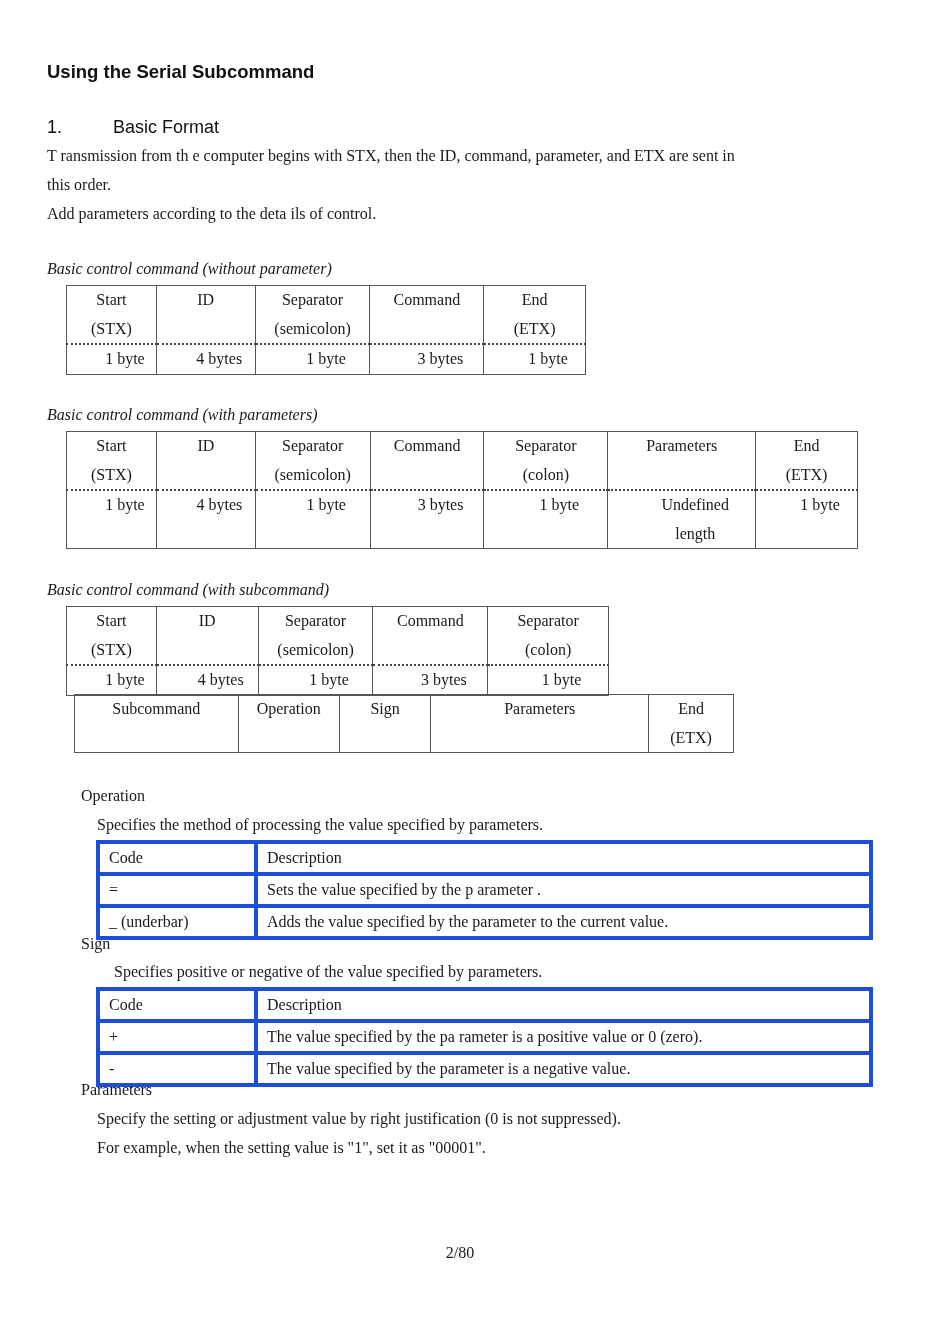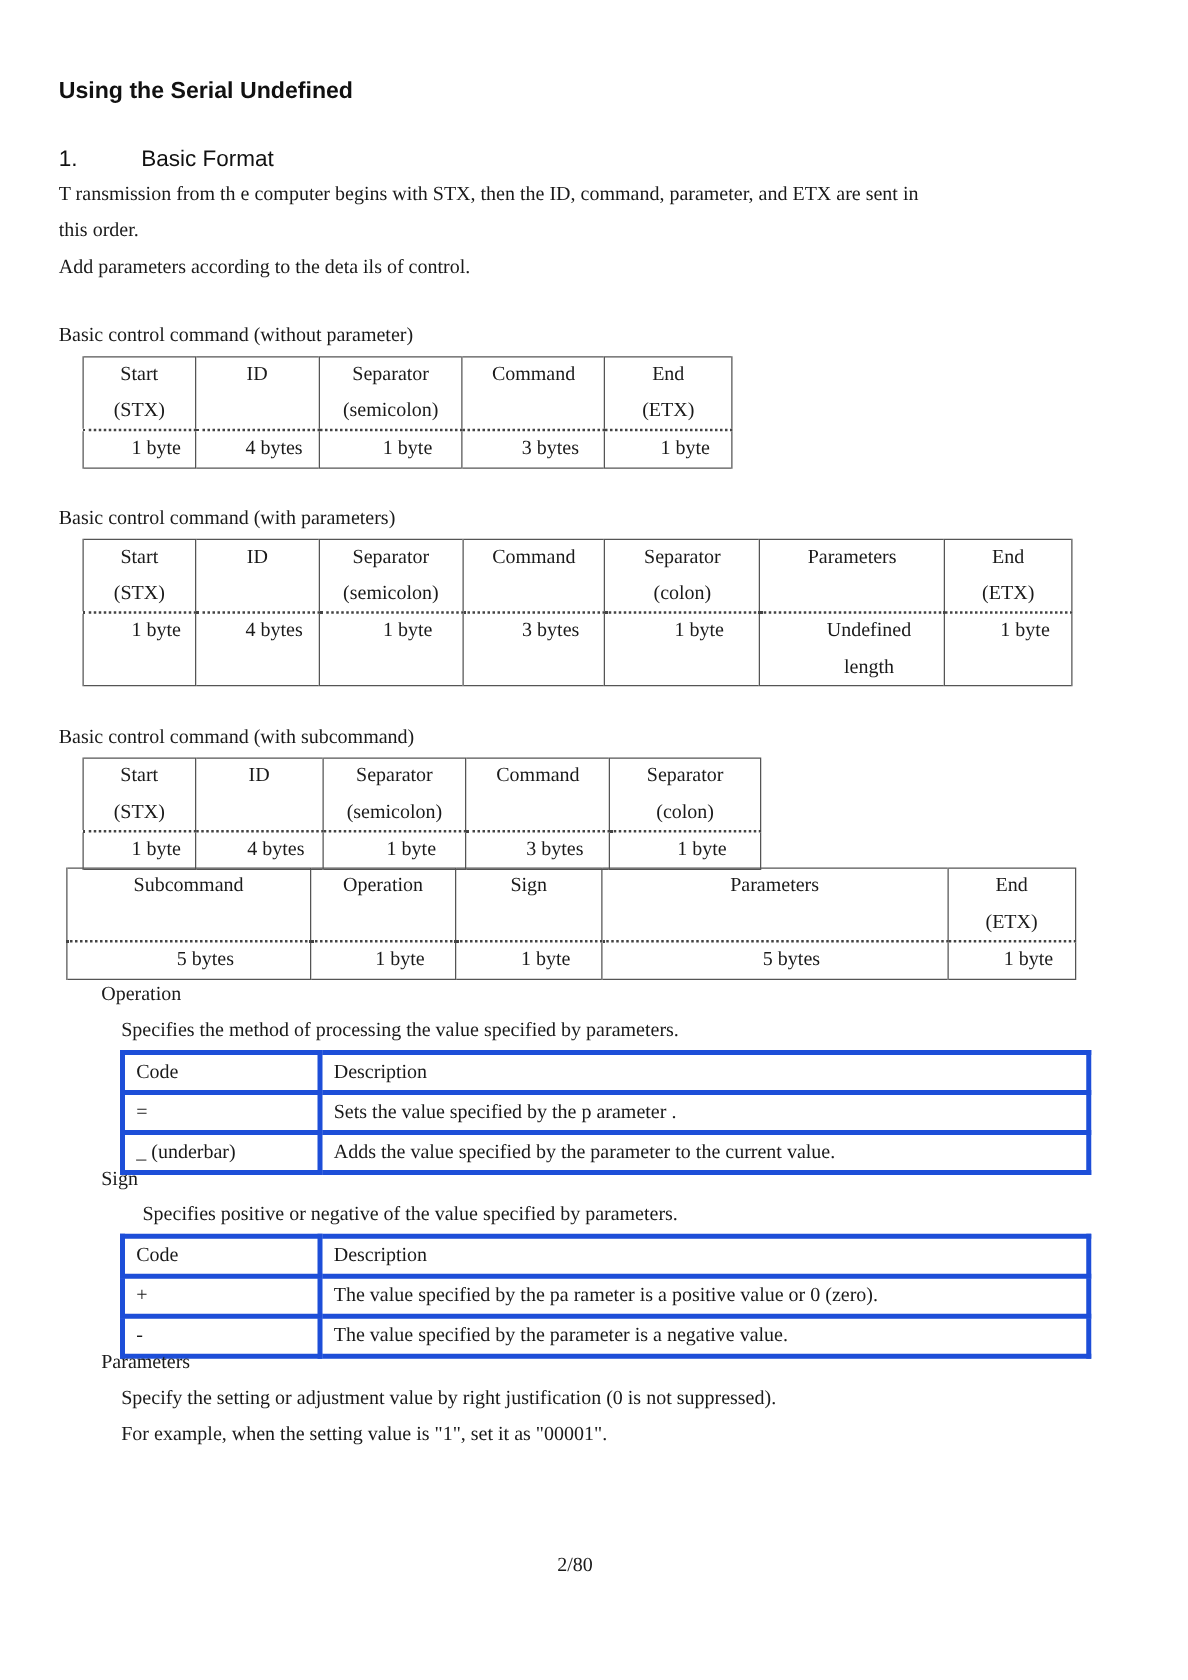--- a/index.html
+++ b/index.html
@@ -3,34 +3,34 @@
 <meta charset="utf-8">
 <style>
   html, body { margin: 0; padding: 0; background: #ffffff; }
   body { width: 950px; height: 1344px; position: relative; overflow: hidden;
          font-family: "Liberation Serif", "DejaVu Serif", serif; color: #1a1a1a; font-size: 16px; }
   .abs { position: absolute; }
   .h1 { left: 47px; top: 61px; font-family: "Liberation Sans", "DejaVu Sans", sans-serif; font-weight: bold; font-size: 18.5px; color: #111; }
   .h2 { left: 47px; top: 117px; font-family: "Liberation Sans", "DejaVu Sans", sans-serif; font-size: 18px; color: #111; }
   .h2 .num { display: inline-block; width: 66px; }
   .p { left: 47px; font-size: 16px; line-height: 29px; white-space: nowrap; }
-  .caption { left: 47px; font-size: 16px; white-space: nowrap; }
+  .caption { left: 47px; font-size: 16px; white-space: nowrap; font-style: italic; }
   table.fmt { position: absolute; border-collapse: collapse; font-size: 16px; }
   table.fmt td { border-left: 1px solid #555; border-right: 1px solid #555; text-align: center; vertical-align: top; padding: 0; line-height: 28.5px; }
   table.fmt { border: 1px solid #555; }
   table.fmt tr.bytes td { border-top: 2px dotted #444; padding-left: 27px; }
   table.desc { position: absolute; border-collapse: collapse; font-size: 16px; border: 1px solid #666; }
   table.desc td { border: 4px solid #1d4ed8; height: 28px; padding: 0 0 0 9px; text-align: left; vertical-align: middle; }
   .sub { font-size: 16px; white-space: nowrap; }
   .footer { left: 0; width: 920px; text-align: center; top: 1244px; font-size: 16px; }
 </style>
 </head>
 <body>
 
-<div class="abs h1">Using the Serial Undefined</div>
+<div class="abs h1">Using the Serial Subcommand</div>
 <div class="abs h2">
   <span class="num">1.</span><span>Basic Format</span>
 </div>
 
 <div class="abs p" style="top:141px;">T ransmission from th e computer begins with STX, then  the ID, command, parameter, and ETX are sent in</div>
 <div class="abs p" style="top:170px;">this order.</div>
 <div class="abs p" style="top:199px;text-align:center;">Add parameters according to the deta ils of control.</div>
 
 <div class="abs caption" style="top:260px;">Basic control command (without parameter)</div>
 <table class="fmt" style="left:66px; top:285px; width:520px;">
@@ -168,21 +168,21 @@
   </tr>
   <tr class="bytes">
     <td>1 byte</td>
     <td>4 bytes</td>
     <td>1 byte</td>
     <td>3 bytes</td>
     <td>1 byte</td>
   </tr>
 </tbody>
   </table>
-<table class="fmt" style="left:53px; top:694px; width:808px;">
+<table class="fmt" style="left:74px; top:694px; width:660px;">
   <colgroup>
       <col style="width:192px">
       <col style="width:115px">
       <col style="width:115px">
       <col style="width:273px">
       <col style="width:101px">
     </colgroup>
   <tbody>
       <tr>
     <td>
@@ -198,27 +198,20 @@
           <div>&nbsp;</div>
         </td>
     <td>
           <div>Parameters</div>
           <div>&nbsp;</div>
         </td>
     <td>
           <div>End</div>
           <div>(ETX)</div>
         </td>
-  </tr>
-  <tr class="bytes">
-    <td>5 bytes</td>
-    <td>1 byte</td>
-    <td>1 byte</td>
-    <td>5 bytes</td>
-    <td>1 byte</td>
   </tr>
 </tbody>
   </table>
 
 <div class="abs sub" style="left:81px; top:787px;">Operation</div>
 <div class="abs sub" style="left:97px; top:816px;">Specifies the method of  processing the value specified by parameters.</div>
 <table class="desc" style="left:96px; top:840px; width:777px;">
   <colgroup>
       <col style="width:158px">
       <col>

